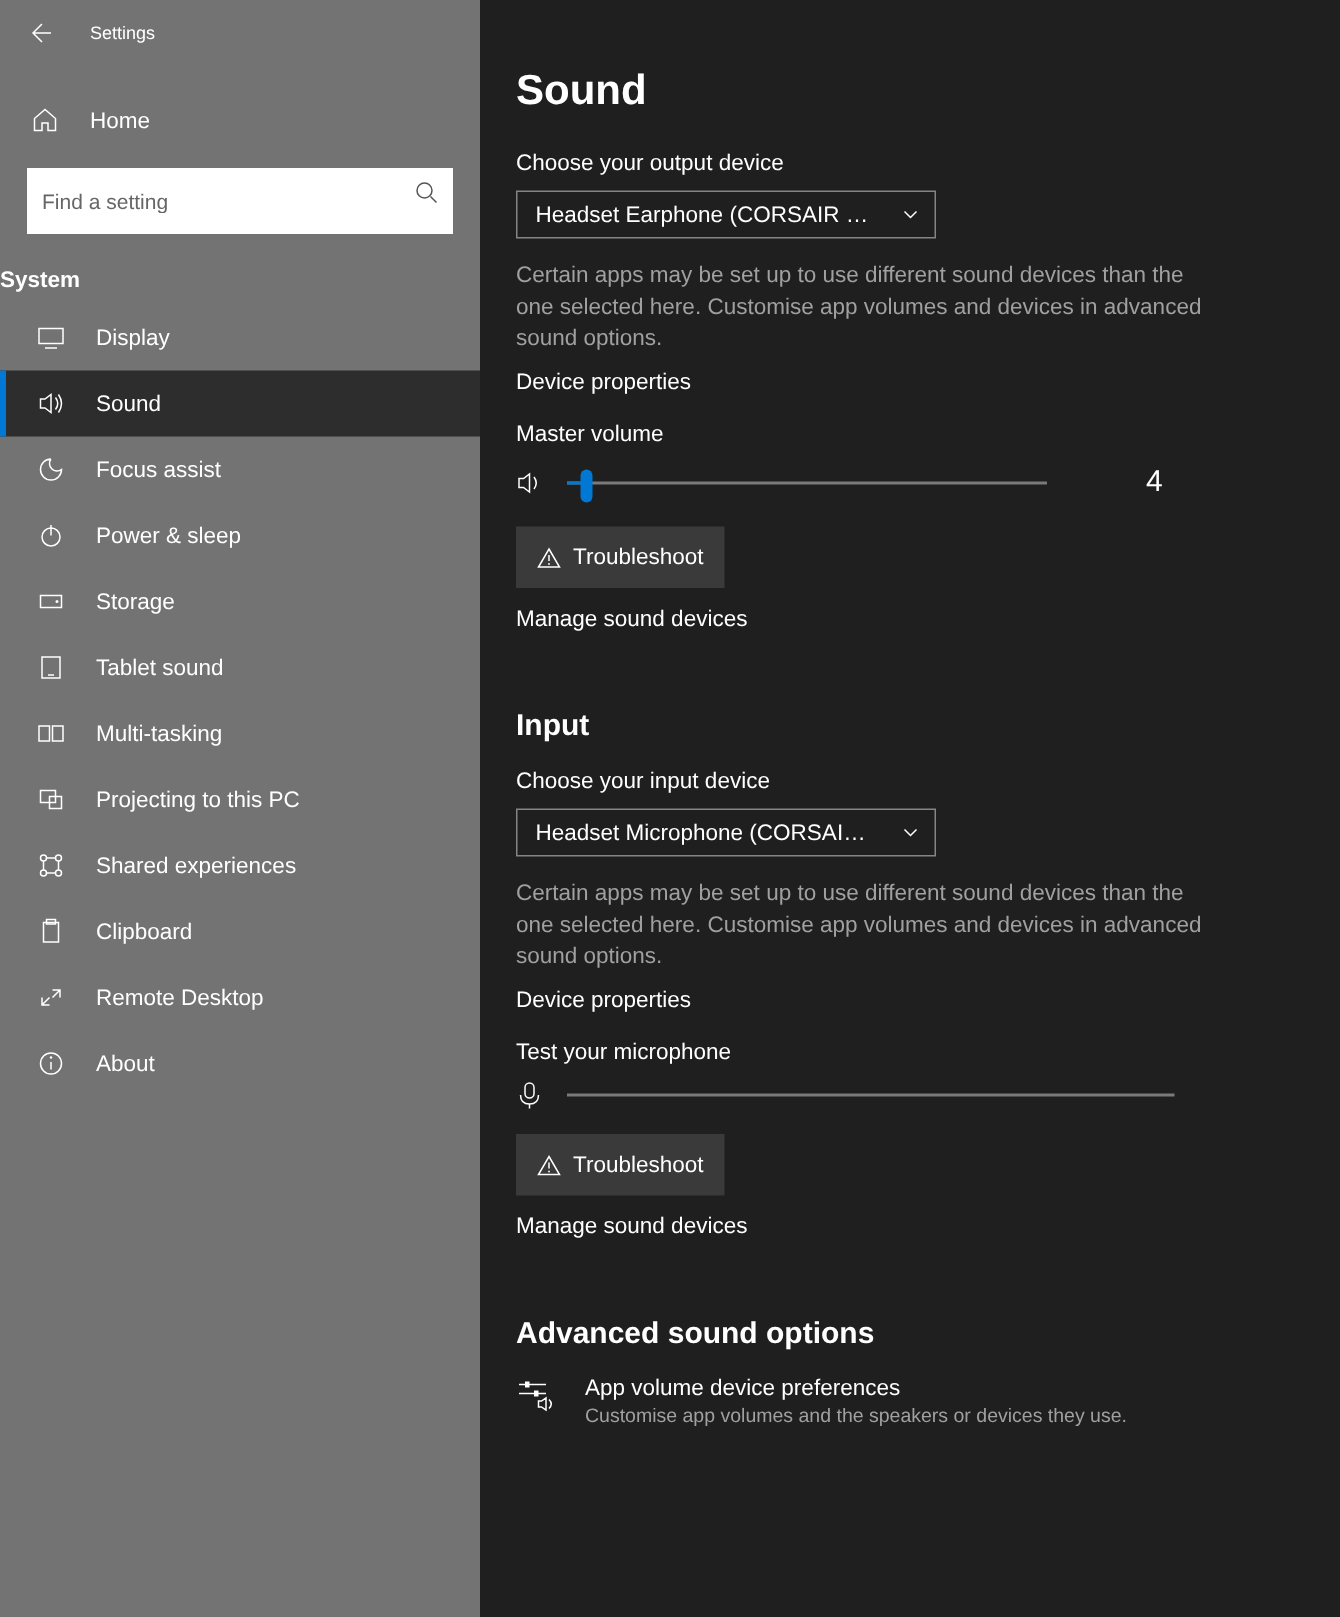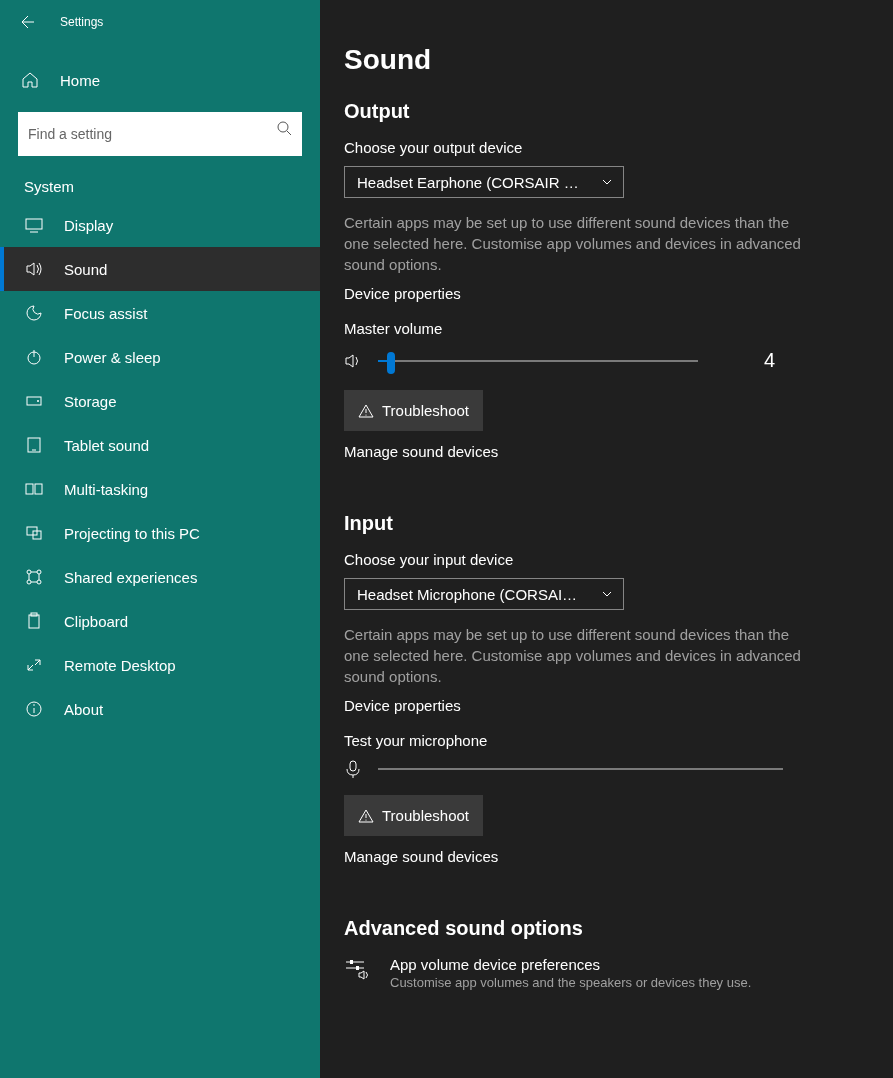--- a/index.html
+++ b/index.html
@@ -1,31 +1,31 @@
 <!DOCTYPE html>
 <html><head>
 <meta charset="utf-8">
 <style>
   * { margin: 0; padding: 0; box-sizing: border-box; font-family: "Segoe UI", Tahoma, sans-serif; }
   body { background: #000; color: #fff; width: 893px; height: 1078px; overflow: hidden; display: flex; }
   
-  .sidebar { width: 320px; background: #0f766e; display: flex; flex-direction: column; }
+  .sidebar { width: 320px; background: #737373; display: flex; flex-direction: column; }
   .header-row { display: flex; align-items: center; padding: 12px 16px 8px 16px; gap: 24px; }
   .back-btn { width: 20px; height: 20px; display: flex; align-items: center; justify-content: center; cursor: pointer; }
   .app-title { font-size: 12px; font-weight: 400; }
   
   .home-row { display: flex; align-items: center; gap: 20px; padding: 12px 20px; margin-top: 18px; cursor: pointer; }
   .home-row .lbl { font-size: 15px; }
   
   .search-wrap { margin: 10px 18px 0 18px; position: relative; }
   .search-input { width: 100%; height: 44px; background: #fff; border: none; padding: 0 34px 0 10px; font-size: 14px; color: #555; }
   .search-input::placeholder { color: #666; }
   .search-icon { position: absolute; right: 10px; top: 8px; pointer-events: none; }
   
-  .section-label { font-weight: 400; font-size: 15px; padding: 22px 20px 8px 24px; }
+  .section-label { font-weight: 700; font-size: 15px; padding: 22px 20px 8px 0; }
   
   .nav-item { display: flex; align-items: center; gap: 20px; padding: 12px 20px; cursor: pointer; font-size: 15px; border-left: 4px solid transparent; }
   .nav-item.active { background: #2d2d2d; border-left: 4px solid #0078d4; }
   .nav-icon { width: 20px; height: 20px; display: flex; align-items: center; justify-content: center; flex-shrink: 0; }
   
   .main { flex: 1; background: #1f1f1f; padding: 44px 24px 24px 24px; overflow-y: auto; }
   .page-title { font-size: 28px; font-weight: 600; margin-bottom: 24px; }
   .section-h { font-size: 20px; font-weight: 600; margin-bottom: 16px; }
   .field-label { font-size: 15px; margin-bottom: 10px; }
   
@@ -196,21 +196,20 @@
         </svg>
       </span>
     <span>About</span>
   </div>
 </div>
 
 <div class="main">
   <div class="page-title">Sound</div>
 
   
-  <div class="section-h">Output</div>
   <div class="field-label">Choose your output device</div>
   <div class="dropdown">
     <span class="val">Headset Earphone (CORSAIR VOI...</span>
     <span>
         <svg width="12" height="12" viewBox="0 0 12 12">
           <path d="M2 4 L6 8 L10 4" stroke="#fff" fill="none" stroke-width="1"></path>
         </svg>
       </span>
   </div>
   <div class="help-text">Certain apps may be set up to use different sound devices than the one selected here. Customise app volumes and devices in advanced sound options.</div>

